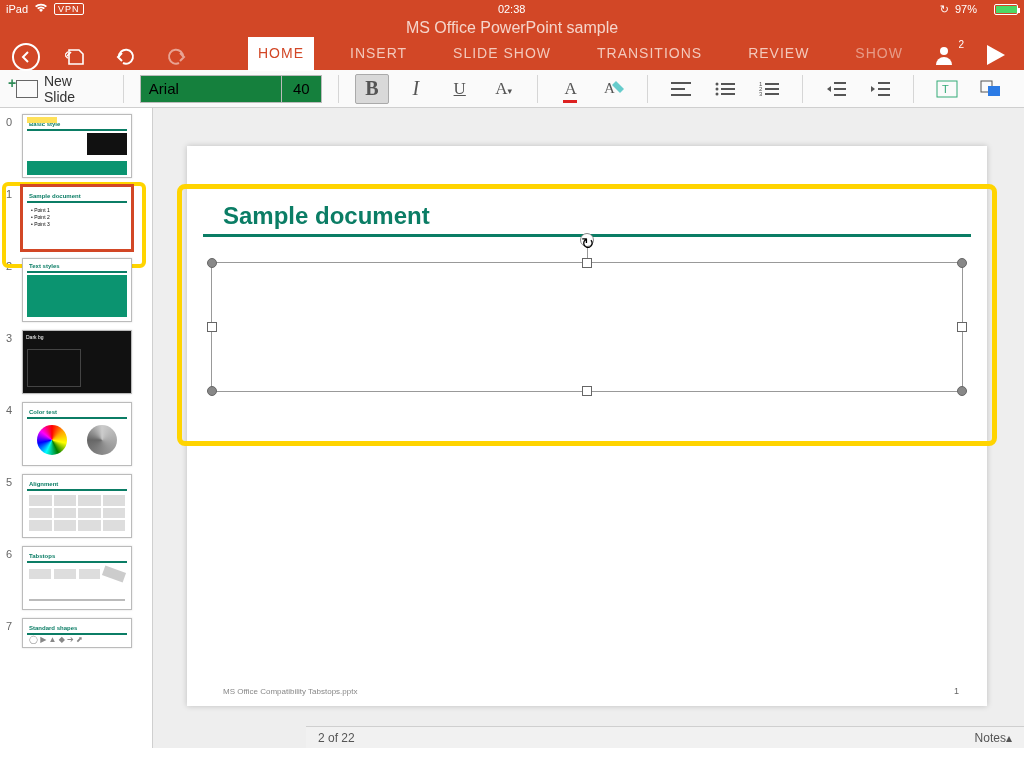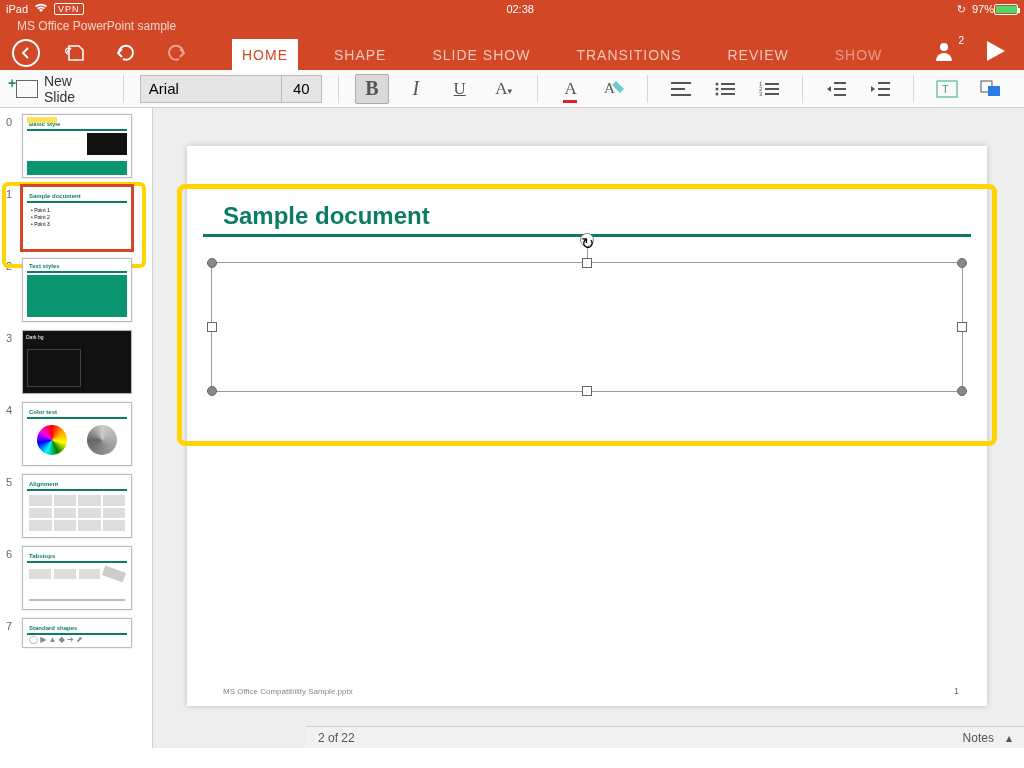--- a/index.html
+++ b/index.html
@@ -2,48 +2,48 @@
 <html><head>
 <meta charset="utf-8">
 <style>
   * { box-sizing: border-box; margin: 0; padding: 0; }
   html, body { width: 1024px; height: 768px; font-family: "Helvetica Neue", Arial, sans-serif; overflow: hidden; background:#fff;}
   
   
   .statusbar { height: 18px; background:#d24726; display:flex; align-items:center; justify-content:space-between; color:#fff; font-size:11px; padding:0 6px;}
   .statusbar .left, .statusbar .right { display:flex; align-items:center; gap:6px;}
   .vpn-box { border:1px solid #fff; border-radius:2px; padding:0 3px; font-size:9px; letter-spacing:1px;}
-  .battery { display:inline-flex; align-items:center; gap:0;}
+  .battery { display:inline-flex; align-items:center; gap:17px;}
   .battery-shell { width:24px; height:11px; border:1px solid #fff; border-radius:2px; position:relative; display:inline-block;}
   .battery-shell::after{content:""; position:absolute; right:-3px; top:3px; width:2px; height:5px; background:#fff;}
   .battery-fill{ position:absolute; left:1px; top:1px; bottom:1px; width:95%; background:#4cd964;}
   
   
   .titlebar { background:#d24726; height:52px; position:relative;}
-  .doc-title { color:#f5d5cb; font-size:12px; padding-top:1px;margin-left:17px;}
+  .doc-title { color:#f5d5cb; font-size:16px; text-align:center; padding-top:1px;}
   .topbar-row { display:flex; align-items:center; height:40px; padding:0 12px; position:relative;}
   .topbar-left { display:flex; align-items:center; gap:22px;}
   .circle-btn { width:28px; height:28px; border:2px solid #fff; border-radius:50%; display:flex; align-items:center; justify-content:center; color:#fff; cursor:pointer;}
   .icon-btn { width:28px; height:28px; display:flex; align-items:center; justify-content:center; color:#fff; cursor:pointer;}
   .icon-btn.disabled { opacity:0.5; cursor:default;}
-  .tabs { position:absolute; left:232px; top:0; display:flex; height:40px; align-items:flex-end; gap:26px;}
+  .tabs { position:absolute; left:248px; top:0; display:flex; height:40px; align-items:flex-start; gap:26px;}
   .tab { color:#f3c9bc; font-size:14px; letter-spacing:1px; padding:8px 10px 10px; cursor:pointer;}
   .tab.active { background:#fff; color:#d24726; font-weight:400;}
   .tab.muted { opacity:0.65;}
   .topbar-right { position:absolute; right:14px; top:4px; display:flex; align-items:center; gap:24px;}
   .badge-sup { font-size:10px; vertical-align:super; margin-left:-2px;}
   .play-triangle { width:0; height:0; border-left:18px solid #fff; border-top:10px solid transparent; border-bottom:10px solid transparent;}
   
   
   .ribbon { height:38px; border-bottom:1px solid #cfcfcf; display:flex; align-items:center; padding:0 16px; gap:10px; background:#fafafa;}
   .ribbon-sep { width:1px; height:28px; background:#d6d6d6; margin:0 6px;}
   .newslide { display:flex; align-items:center; gap:6px; cursor:pointer; font-size:14px; color:#333;}
   .newslide-icon {width:22px;height:18px;border:1.5px solid #666;position:relative;}
   .newslide-icon::before{content:"+";position:absolute;left:-9px;top:-4px;width:12px;height:12px;color:#2e8b57;font-weight:bold;font-size:14px;line-height:12px;}
-  .font-box { display:flex; border:1px solid #bbb; height:28px; background:#e5e5e5;}
+  .font-box { display:flex; border:1px solid #bbb; height:28px; background:#15803d;}
   .font-name { width:140px; padding:0 8px; font-size:15px; display:flex; align-items:center;}
   .font-size { width:40px; border-left:1px solid #bbb; text-align:center; font-size:15px; display:flex; align-items:center; justify-content:center;}
   .rbtn { width:34px; height:30px; display:flex; align-items:center; justify-content:center; cursor:pointer; color:#555; font-size:17px;}
   .rbtn.active { background:#d9d9d9; border:1px solid #aaa; border-radius:2px;}
   
   
   .main { display:flex; height:640px;}
   .thumb-pane { width:153px; border-right:1px solid #cfcfcf; overflow-y:auto; background:#fff; padding:6px 6px;}
   .thumb-row { display:flex; align-items:flex-start; gap:4px; margin-bottom:8px;}
   .thumb-num { width:12px; font-size:11px; color:#666; padding-top:2px;}
@@ -60,21 +60,21 @@
   .sel-handle { position:absolute; width:10px; height:10px; background:#fff; border:1px solid #666;}
   .sel-handle.circle{border-radius:50%; background:#888;}
   .rotate-handle {position:absolute; width:14px;height:14px;border:1px solid #888;border-radius:50%;background:#fff; left:50%; top:-30px; transform:translateX(-50%);} 
   .rotate-stem{position:absolute;left:50%;top:-16px;width:1px;height:16px;background:#999;}
   .bullets { position:absolute; left:44px; top:128px; font-size:22px; font-weight:bold; color:#111; line-height:1.4;}
   .bullets li{ list-style:disc; margin-left:18px;}
   .footer-text { position:absolute; left:36px; bottom:10px; font-size:8px; color:#888;}
   .slide-num-foot { position:absolute; right:28px; bottom:10px; font-size:9px; color:#666;}
   
   .bottombar { position:absolute; left:153px; right:0; bottom:0; height:22px; background:#f1f1f1; border-top:1px solid #cfcfcf; display:flex; align-items:center; justify-content:space-between; padding:0 12px; font-size:12px; color:#555;}
-  .notes-btn { display:flex; align-items:center; gap:12px; cursor:pointer;}
+  .notes-btn { display:flex; align-items:center; gap:0; cursor:pointer;}
   
   
   .t-title{position:absolute;left:6px;top:6px;color:#0b7d65;font-weight:bold;font-size:6px;}
   .t-rule{position:absolute;left:4px;right:4px;top:14px;height:1.5px;background:#0b7d65;}
   .t-dark{background:#111;}
 </style>
 </head>
 <body>
 
 <div class="statusbar">
@@ -124,21 +124,21 @@
       </div>
       <div class="icon-btn disabled">
         <svg width="22" height="18" viewBox="0 0 22 18">
             <path d="M18 9 A7 7 0 1 0 14 15" stroke="#fff" stroke-width="2" fill="none"></path>
             <path d="M15 5 L19 9 L15 13" stroke="#fff" stroke-width="2" fill="none"></path>
           </svg>
       </div>
     </div>
     <div class="tabs">
       <div class="tab active">HOME</div>
-      <div class="tab">SHAPE</div>
+      <div class="tab">INSERT</div>
       <div class="tab">SLIDE SHOW</div>
       <div class="tab">TRANSITIONS</div>
       <div class="tab">REVIEW</div>
       <div class="tab muted">SHOW</div>
     </div>
     <div class="topbar-right">
       <div class="icon-btn" style="position:relative">
         <svg width="22" height="20" viewBox="0 0 22 20">
             <circle cx="11" cy="6" r="4" fill="#fff"></circle>
             <path d="M3 20 A8 8 0 0 1 19 20 Z" fill="#fff"></path>
@@ -348,21 +348,21 @@
         <div class="sel-handle" style="left:50%;top:-5px;transform:translateX(-50%)"></div>
         <div class="sel-handle circle" style="right:-5px;top:-5px"></div>
         <div class="sel-handle" style="left:-5px;top:50%;transform:translateY(-50%)"></div>
         <div class="sel-handle" style="right:-5px;top:50%;transform:translateY(-50%)"></div>
         <div class="sel-handle circle" style="left:-5px;bottom:-5px"></div>
         <div class="sel-handle" style="left:50%;bottom:-5px;transform:translateX(-50%)"></div>
         <div class="sel-handle circle" style="right:-5px;bottom:-5px"></div>
       </div>
 
 
-      <div class="footer-text">MS Office Compatibility Sample.pptx</div>
+      <div class="footer-text">MS Office Compatibility Tabstops.pptx</div>
       <div class="slide-num-foot">1</div>
     </div>
 
     <div class="bottombar">
       <span>2 of 22</span>
       <span class="notes-btn">
         <span>Notes</span>
         <span>▴</span>
       </span>
     </div>

